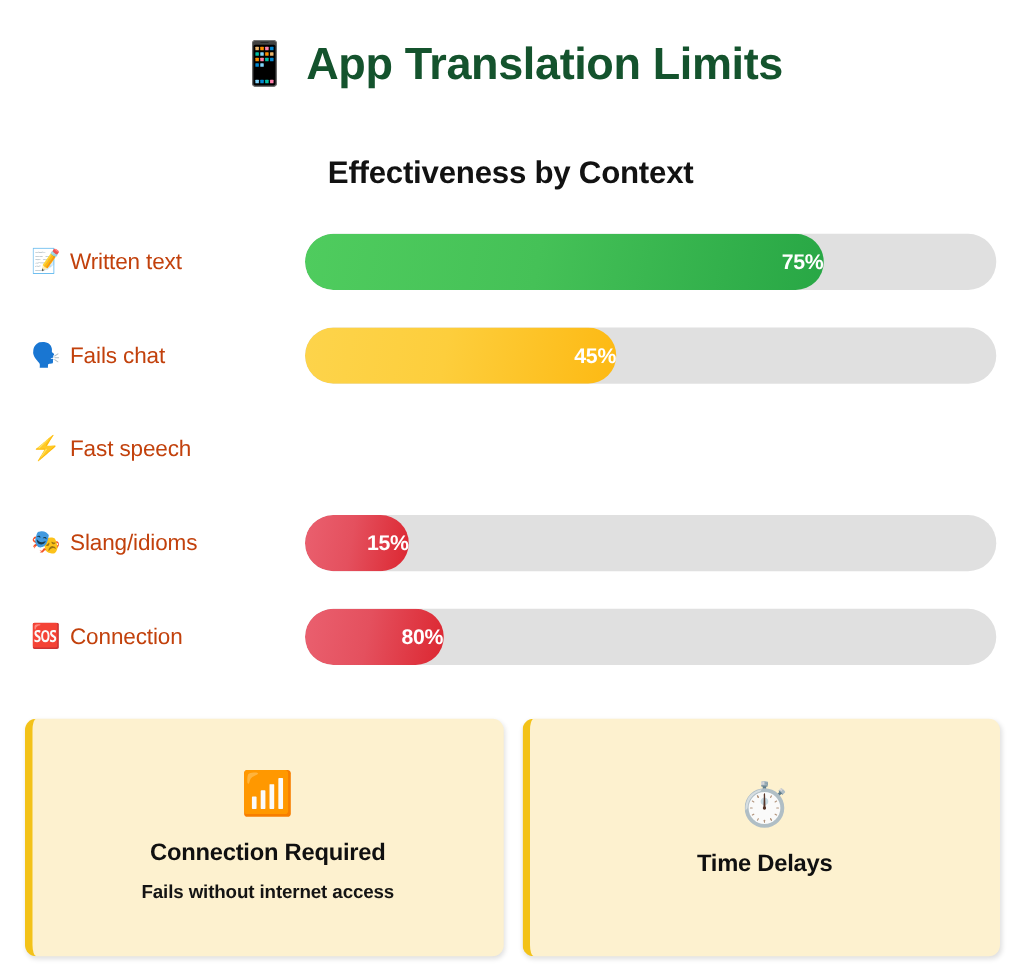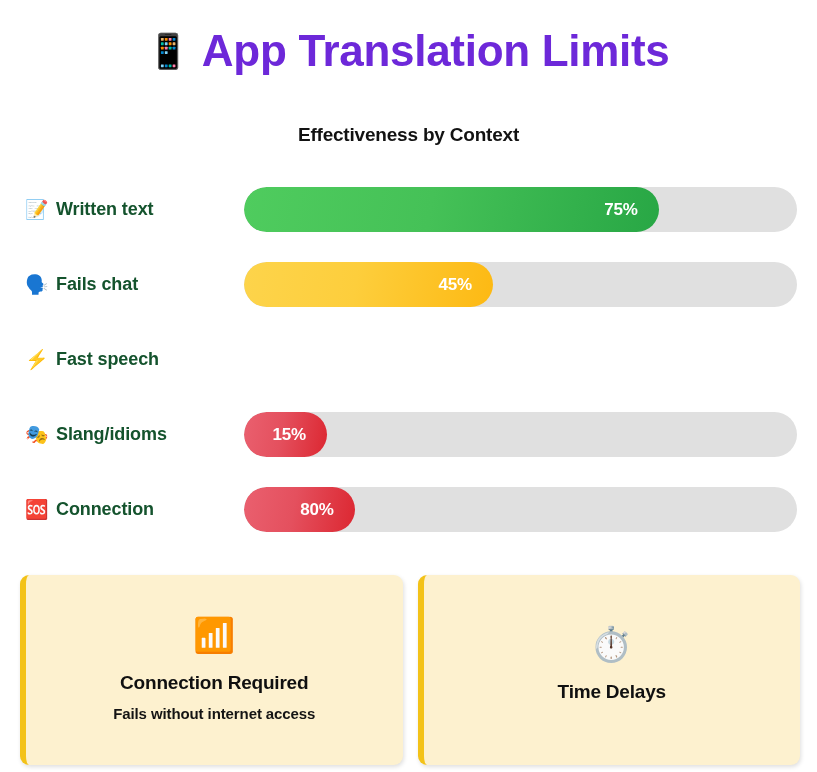--- a/index.html
+++ b/index.html
@@ -30,35 +30,35 @@
     align-items: center;
     justify-content: center;
     gap: 12px;
   }
   .title-icon {
     font-size: 34px;
     line-height: 1;
     display: inline-block;
   }
   .title-text {
-    font-size: 44px;
-    font-weight: bold;
-    color: #6d28d9;
+    font-size: 36px;
+    font-weight: bold;
+    color: #14532d;
     letter-spacing: -0.3px;
     white-space: nowrap;
   }
 
   
   .subtitle {
     position: absolute;
     top: 124px;
     left: 0;
     width: 817px;
     text-align: center;
-    font-size: 19px;
+    font-size: 25px;
     font-weight: bold;
     color: #121212;
     letter-spacing: -0.2px;
   }
 
   
   .bars {
     position: absolute;
     top: 186px;
     left: 0;
@@ -81,22 +81,22 @@
   }
   .bar-label-icon {
     font-size: 19px;
     line-height: 1;
     display: inline-block;
     width: 22px;
     text-align: center;
   }
   .bar-label-text {
     font-size: 18px;
-    font-weight: bold;
-    color: #14532d;
+    font-weight: normal;
+    color: #c2410c;
     letter-spacing: -0.1px;
   }
   .bar-track {
     position: absolute;
     left: 244px;
     top: 1px;
     width: 553px;
     height: 45px;
     background: #e0e0e0;
     border-radius: 23px;
@@ -118,21 +118,21 @@
   .bar-fill.yellow {
     background: linear-gradient(100deg, #fdd44b 0%, #fdce3c 45%, #fdb913 100%);
   }
   .bar-fill.red {
     background: linear-gradient(100deg, #ea606f 0%, #e4505e 45%, #dc2731 100%);
   }
   .bar-value {
     font-size: 17px;
     font-weight: bold;
     color: #ffffff;
-    padding-right: 21px;
+    padding-right: 0;
     letter-spacing: -0.2px;
   }
 
   
   .cards {
     position: absolute;
     left: 20px;
     top: 575px;
     width: 780px;
     height: 190px;

